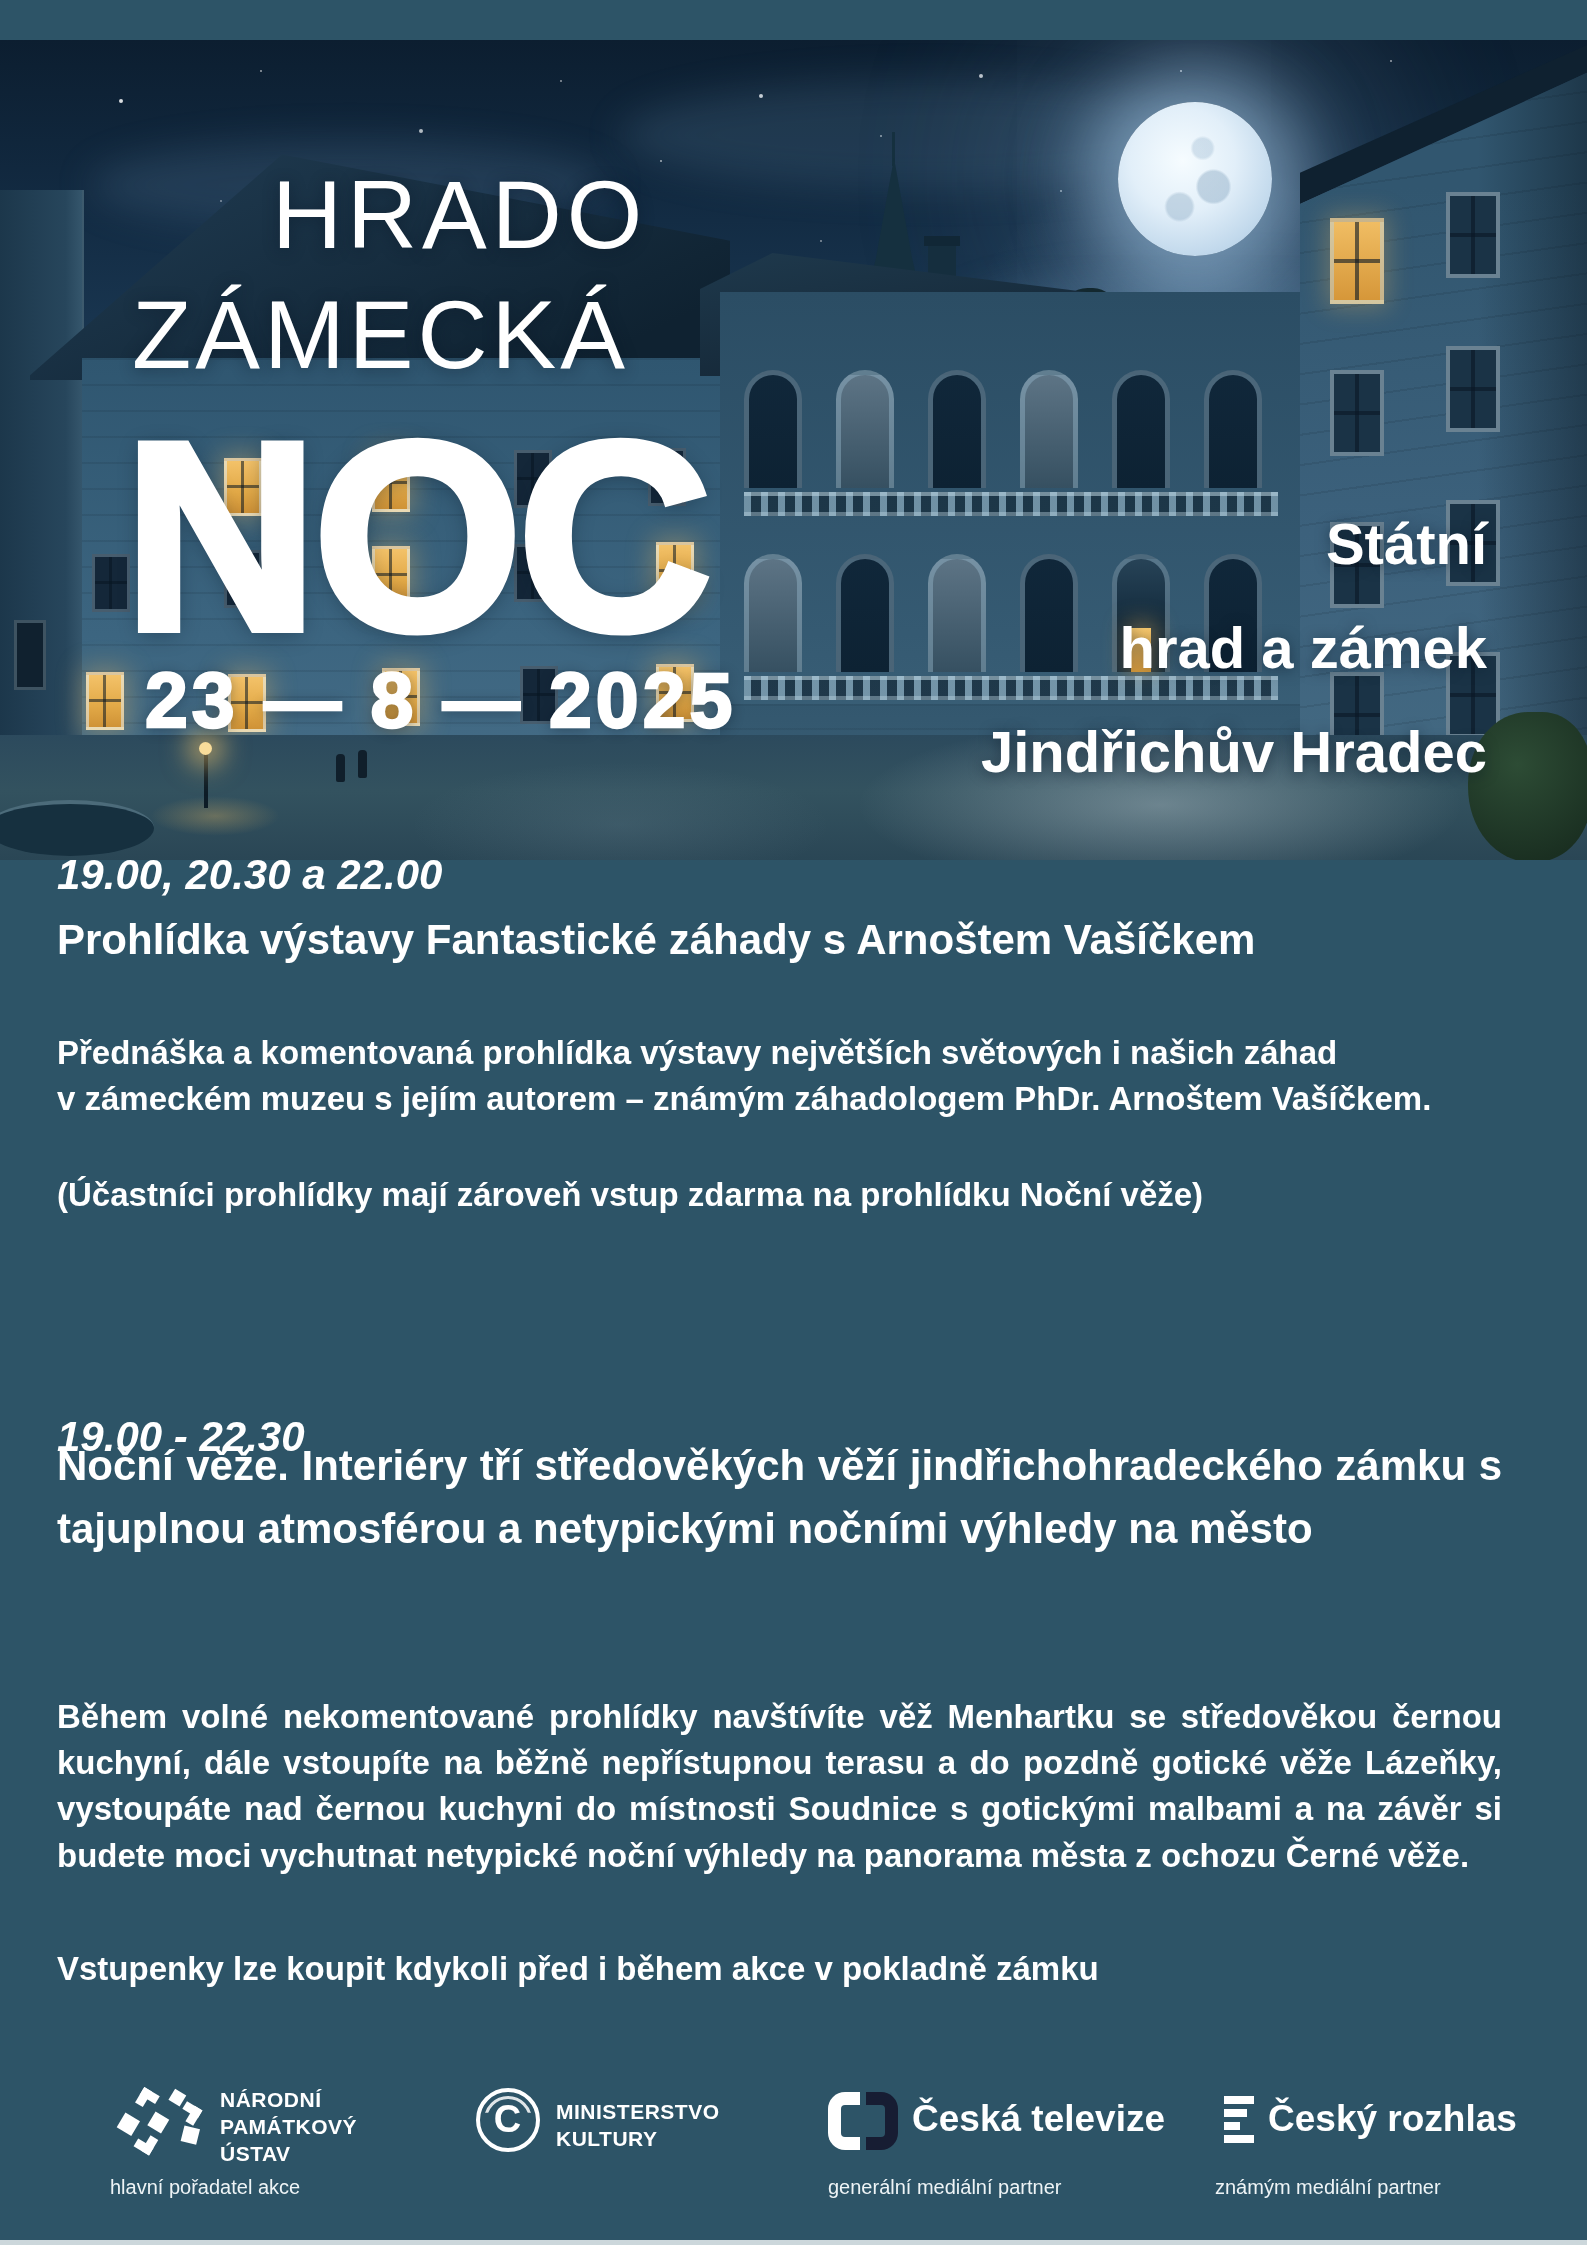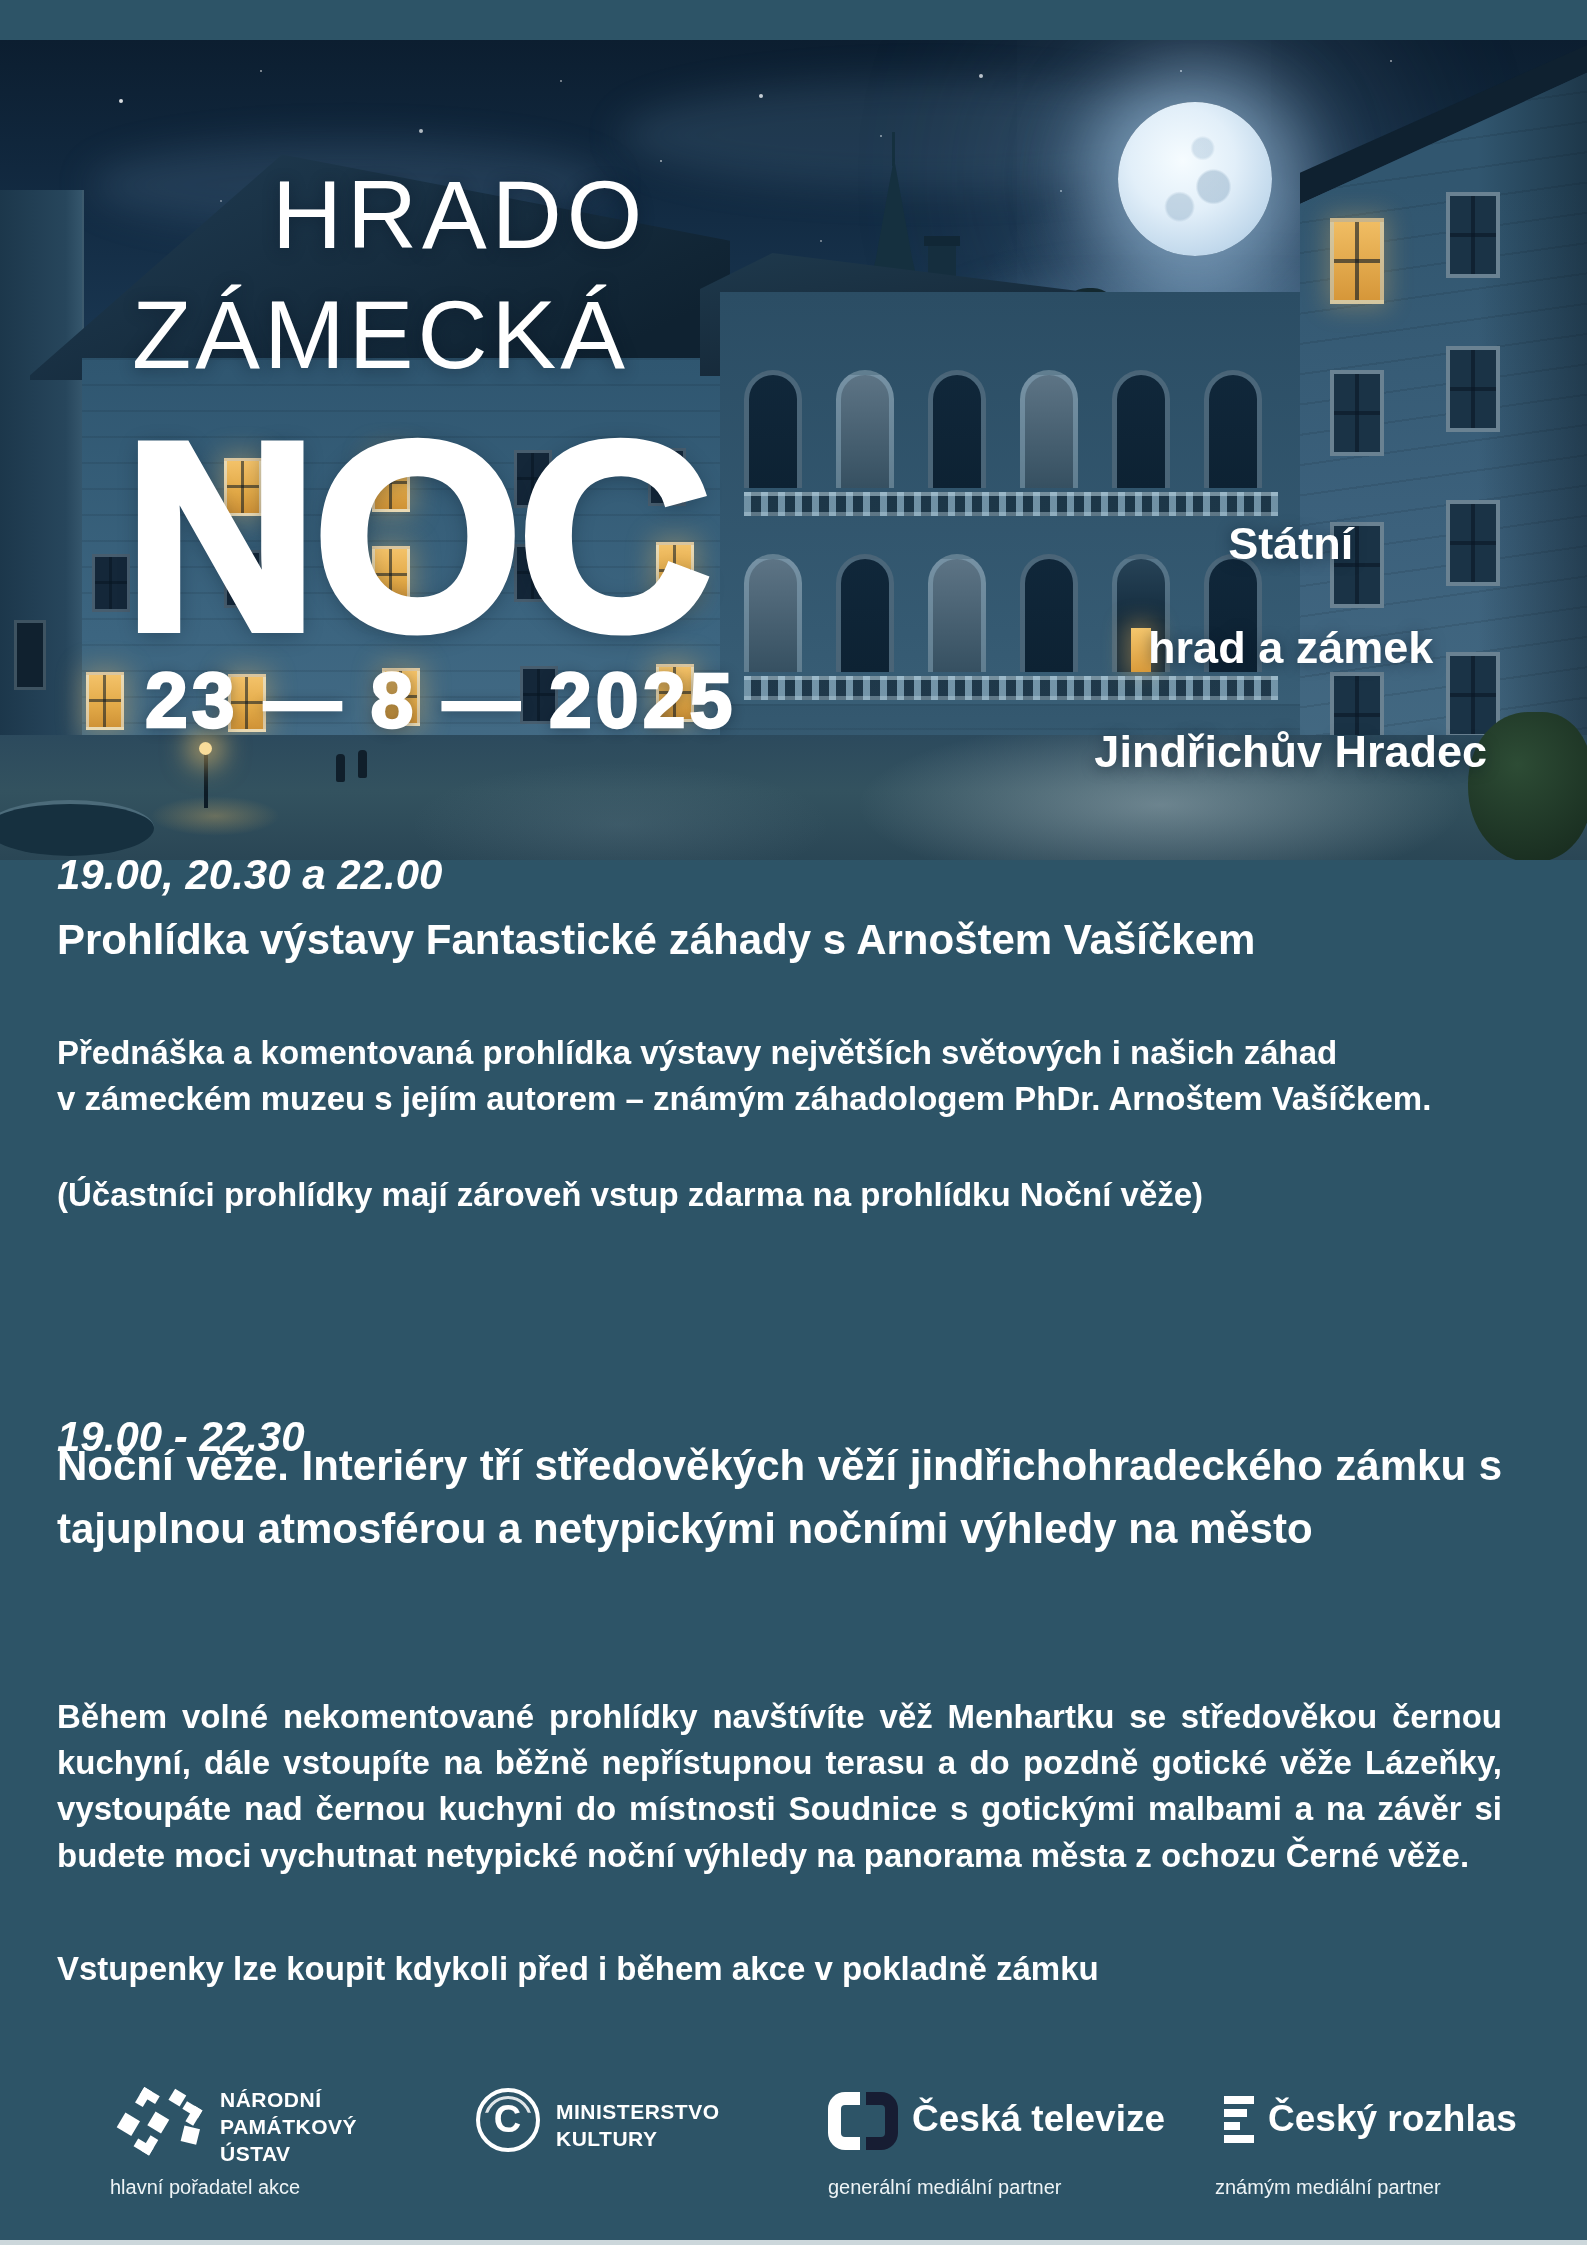--- a/index.html
+++ b/index.html
@@ -137,21 +137,21 @@
   
   .brand-1 { position:absolute; left:272px; top:126px; font-size:97px; font-weight:400;
     letter-spacing:5px; line-height:1; text-shadow:0 2px 16px rgba(8,22,38,.45); }
   .brand-2 { position:absolute; left:132px; top:246px; font-size:97px; font-weight:400;
     letter-spacing:4px; line-height:1; text-shadow:0 2px 16px rgba(8,22,38,.45); }
   .brand-3 { position:absolute; left:124px; top:362px; font-size:268px; font-weight:700;
     letter-spacing:-4px; line-height:1; -webkit-text-stroke:8px #ffffff;
     text-shadow:0 4px 22px rgba(8,22,38,.4); }
   .date-line { position:absolute; left:145px; top:616px; font-size:77px; font-weight:700;
     letter-spacing:4px; -webkit-text-stroke:2.5px #ffffff; text-shadow:0 2px 14px rgba(8,22,38,.45); }
-  .venue { position:absolute; right:100px; top:452px; text-align:center; font-size:45px;
+  .venue { position:absolute; right:100px; top:452px; text-align:right; font-size:58px;
     font-weight:700; line-height:104px; text-shadow:0 2px 14px rgba(8,22,38,.5); }
 
   
   .blk { position:absolute; left:57px; right:85px; }
   .time-h { font-size:42px; font-weight:700; line-height:1.2;font-style:italic; }
   .title-h { font-size:42px; font-weight:700; line-height:1.5; }
   .para { font-size:33px; font-weight:700; line-height:1.4; }
   .pre { white-space:pre-line; }
   .just { text-align:justify; }
   .t1 { top:850px; }

